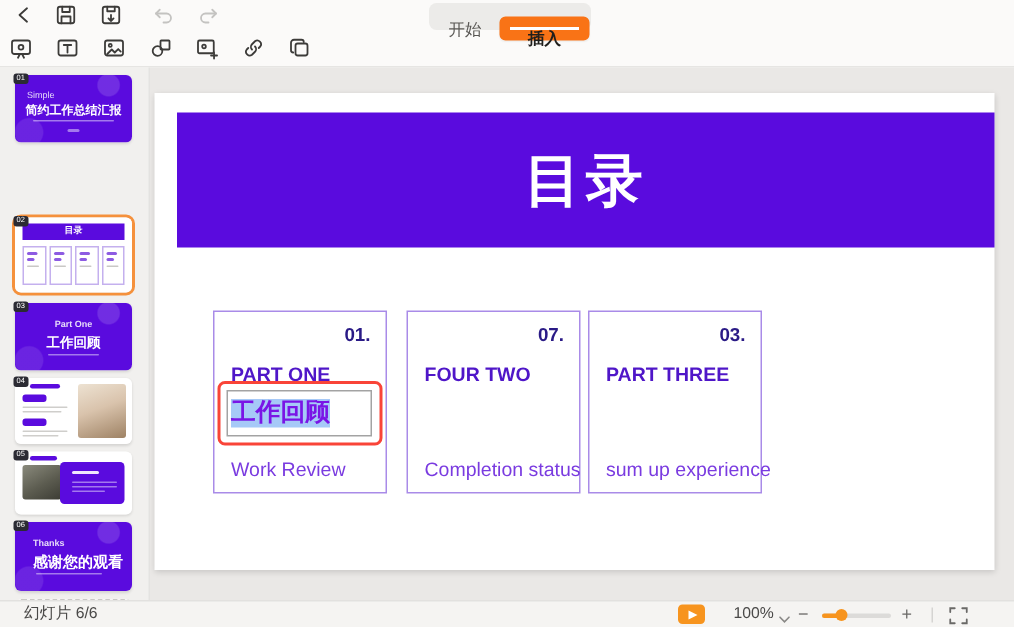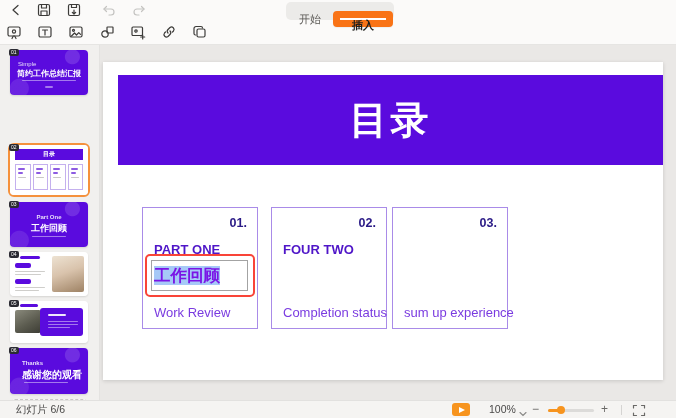--- a/index.html
+++ b/index.html
@@ -262,27 +262,28 @@
         <div class="part">PART ONE</div>
         <div class="editbox">
           <div class="inner">
             <span class="sel">工作回顾</span>
           </div>
         </div>
         <div class="sub">Work Review</div>
       </div>
 
       <div class="card" style="left:168px;">
-        <div class="num">02.</div>
+        <div class="num">07.</div>
         <div class="part">FOUR TWO</div>
         <div class="sub">Completion status</div>
       </div>
 
       <div class="card" style="left:289px;">
         <div class="num">03.</div>
+        <div class="part">PART THREE</div>
         <div class="sub">sum up experience</div>
       </div>
 
 
     </div>
   </main>
 
   <footer class="statusbar">
     <span class="sb-counter">幻灯片 6/6</span>
 

